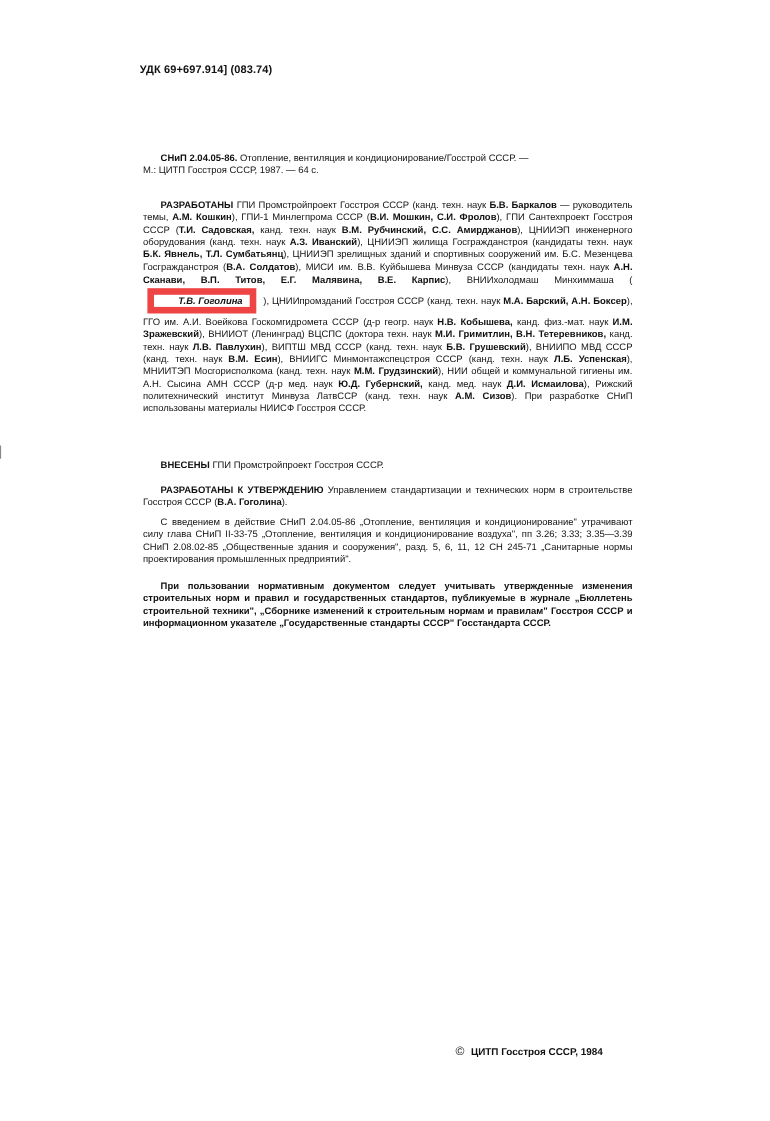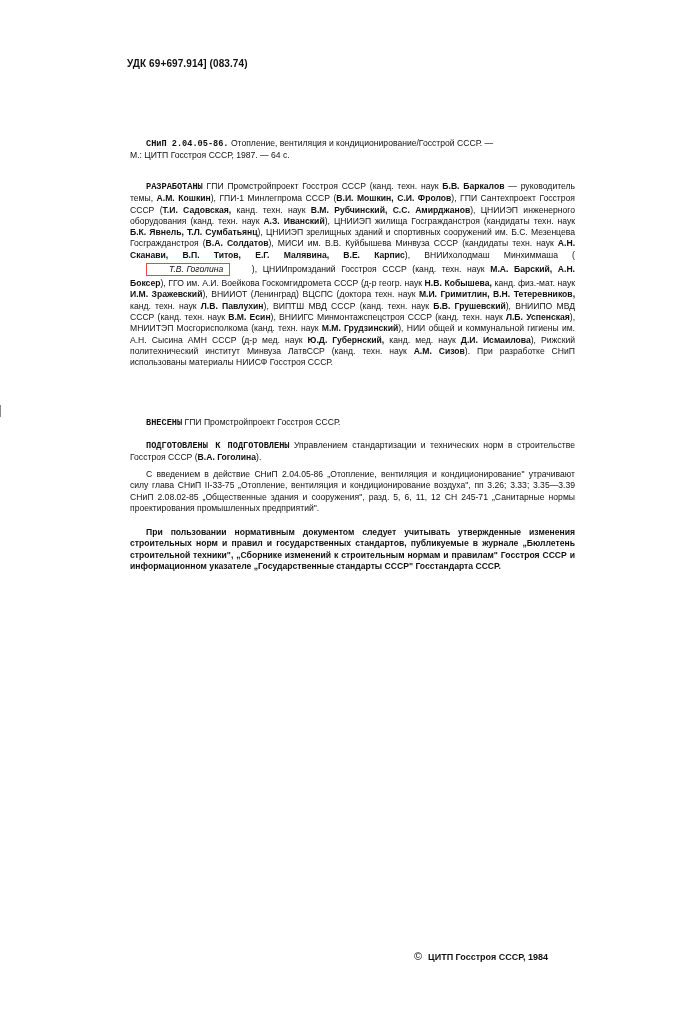--- a/index.html
+++ b/index.html
@@ -9,31 +9,31 @@
     }
     .udk {
       position: absolute; left: 127px; top: 58px;
       font-size: 10px; font-weight: bold; letter-spacing: 0.1px;
     }
     .block {
       position: absolute; left: 130px; width: 445px;
       font-size: 8.6px; line-height: 11.3px; text-align: justify;
     }
     .indent { text-indent: 16px; }
-    .b { font-weight: bold; font-family: Liberation Mono, monospace; }
+    .b { font-weight: bold; }
     .i { font-weight: bold; }
     .bib { top: 138px; }
     .dev { top: 181px; }
     .vnes { top: 417px; }
     .podg { top: 440px; }
     .vved { top: 469px; }
     .pri { top: 527px; }
     .boxed {
-      display: inline-block; border: 1px solid #ef4444; padding: 0 6px;
-      line-height: 11px; font-style: italic; font-weight: normal; margin: 2px 16px;
+      display: inline-block; border: 6px solid #ef4444; padding: 0 6px;
+      line-height: 11px; font-style: italic; font-weight: bold; margin: 2px 4px;
     }
     .copy {
       position: absolute; left: 414px; top: 950px;
       font-size: 9px; font-weight: bold;
     }
     .copy .sym { font-size: 11px; margin-right: 6px; font-weight: normal; }
     .margin-mark {
       position: absolute; left: 0; top: 405px; width: 1px; height: 12px; background: #888;
     }
     p { margin: 0; }
@@ -53,21 +53,21 @@
   <span class="b">РАЗРАБОТАНЫ</span>
   <span id="dev-parts"><span>ГПИ Промстройпроект Госстроя СССР (канд. техн. наук </span><span class="i">Б.В. Баркалов</span><span> — руководитель темы, </span><span class="i">А.М. Кошкин</span><span>), ГПИ-1 Минлегпрома СССР (</span><span class="i">В.И. Мошкин, С.И. Фролов</span><span>), ГПИ Сантехпроект Госстроя СССР (</span><span class="i">Т.И. Садовская,</span><span> канд. техн. наук </span><span class="i">В.М. Рубчинский, С.С. Амирджанов</span><span>), ЦНИИЭП инженерного оборудования (канд. техн. наук </span><span class="i">А.З. Иванский</span><span>), ЦНИИЭП жилища Госгражданстроя (кандидаты техн. наук </span><span class="i">Б.К. Явнель, Т.Л. Сумбатьянц</span><span>), ЦНИИЭП зрелищных зданий и спортивных сооружений им. Б.С. Мезенцева Госгражданстроя (</span><span class="i">В.А. Солдатов</span><span>), МИСИ им. В.В. Куйбышева Минвуза СССР (кандидаты техн. наук </span><span class="i">А.Н. Сканави, В.П. Титов, Е.Г. Малявина, В.Е. Карпис</span><span>), ВНИИхолодмаш Минхиммаша ( </span><span class="boxed">Т.В. Гоголина</span><span> ), ЦНИИпромзданий Госстроя СССР (канд. техн. наук </span><span class="i">М.А. Барский, А.Н. Боксер</span><span>), ГГО им. А.И. Воейкова Госкомгидромета СССР (д-р геогр. наук </span><span class="i">Н.В. Кобышева,</span><span> канд. физ.-мат. наук </span><span class="i">И.М. Зражевский</span><span>), ВНИИОТ (Ленинград) ВЦСПС (доктора техн. наук </span><span class="i">М.И. Гримитлин, В.Н. Тетеревников,</span><span> канд. техн. наук </span><span class="i">Л.В. Павлухин</span><span>), ВИПТШ МВД СССР (канд. техн. наук </span><span class="i">Б.В. Грушевский</span><span>), ВНИИПО МВД СССР (канд. техн. наук </span><span class="i">В.М. Есин</span><span>), ВНИИГС Минмонтажспецстроя СССР (канд. техн. наук </span><span class="i">Л.Б. Успенская</span><span>), МНИИТЭП Мосгорисполкома (канд. техн. наук </span><span class="i">М.М. Грудзинский</span><span>), НИИ общей и коммунальной гигиены им. А.Н. Сысина АМН СССР (д-р мед. наук </span><span class="i">Ю.Д. Губернский,</span><span> канд. мед. наук </span><span class="i">Д.И. Исмаилова</span><span>), Рижский политехнический институт Минвуза ЛатвССР (канд. техн. наук </span><span class="i">А.М. Сизов</span><span>). При разработке СНиП использованы материалы НИИСФ Госстроя СССР.</span></span>
 </p>
 
 <p class="block vnes indent">
   <span class="b">ВНЕСЕНЫ</span>
   <span>ГПИ Промстройпроект Госстроя СССР.</span>
 </p>
 
 <p class="block podg indent">
-  <span class="b">ПОДГОТОВЛЕНЫ К ПОДГОТОВЛЕНЫ</span>
+  <span class="b">РАЗРАБОТАНЫ К УТВЕРЖДЕНИЮ</span>
   <span>Управлением стандартизации и технических норм в строительстве Госстроя СССР (</span><span class="i">В.А. Гоголина</span><span>).</span>
 </p>
 
 <p class="block vved indent">С введением в действие СНиП 2.04.05-86 „Отопление, вентиляция и кондиционирование" утрачивают силу глава СНиП II-33-75 „Отопление, вентиляция и кондиционирование воздуха", пп 3.26; 3.33; 3.35—3.39 СНиП 2.08.02-85 „Общественные здания и сооружения", разд. 5, 6, 11, 12 СН 245-71 „Санитарные нормы проектирования промышленных предприятий".</p>
 
 <p class="block pri indent i">При пользовании нормативным документом следует учитывать утвержденные изменения строительных норм и правил и государственных стандартов, публикуемые в журнале „Бюллетень строительной техники", „Сборнике изменений к строительным нормам и правилам" Госстроя СССР и информационном указателе „Государственные стандарты СССР" Госстандарта СССР.</p>
 
 <div class="copy">
   <span class="sym">©</span><span>ЦИТП Госстроя СССР, 1984</span>
 </div>

